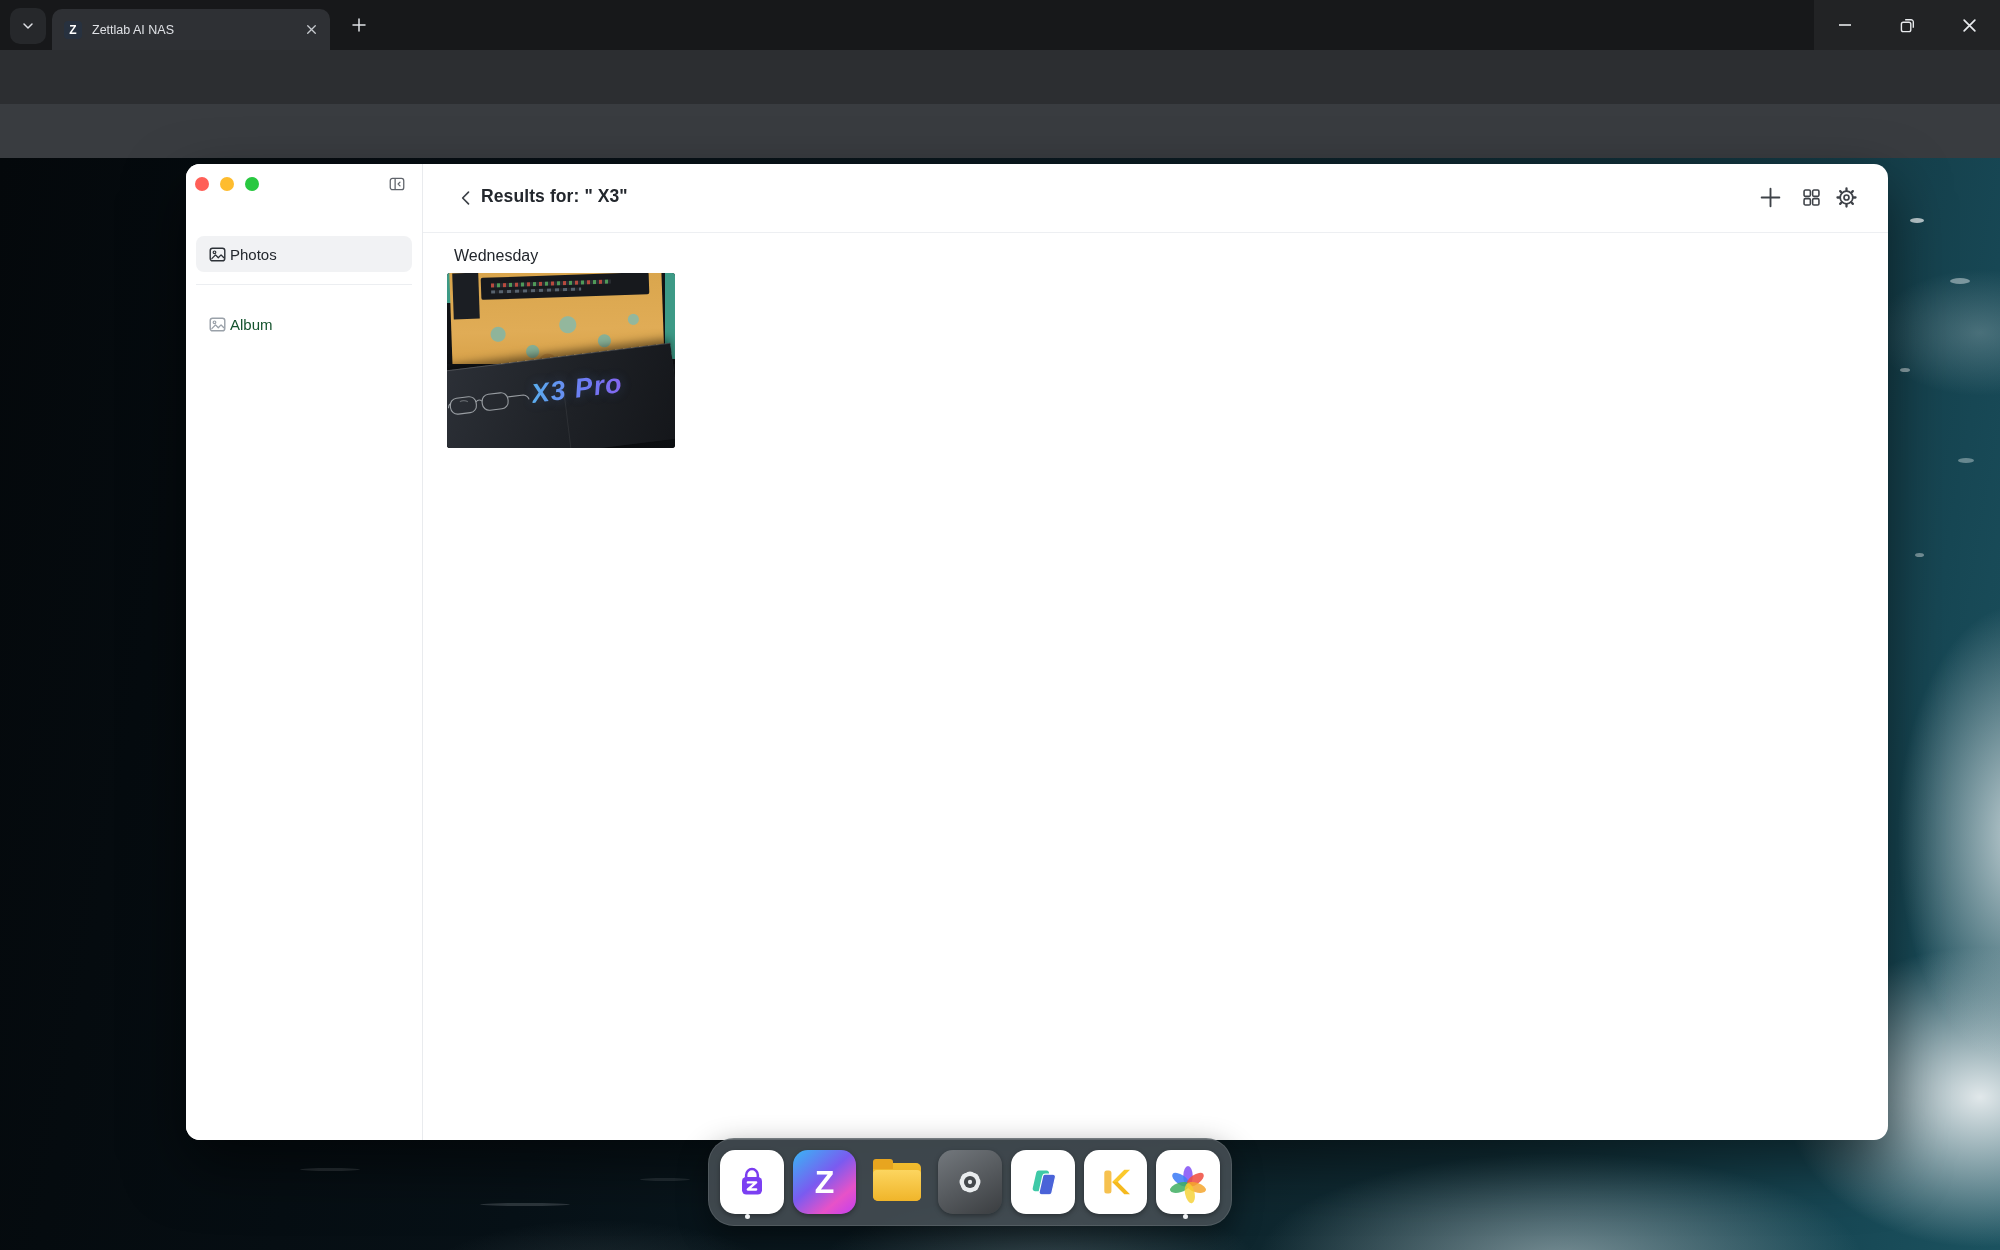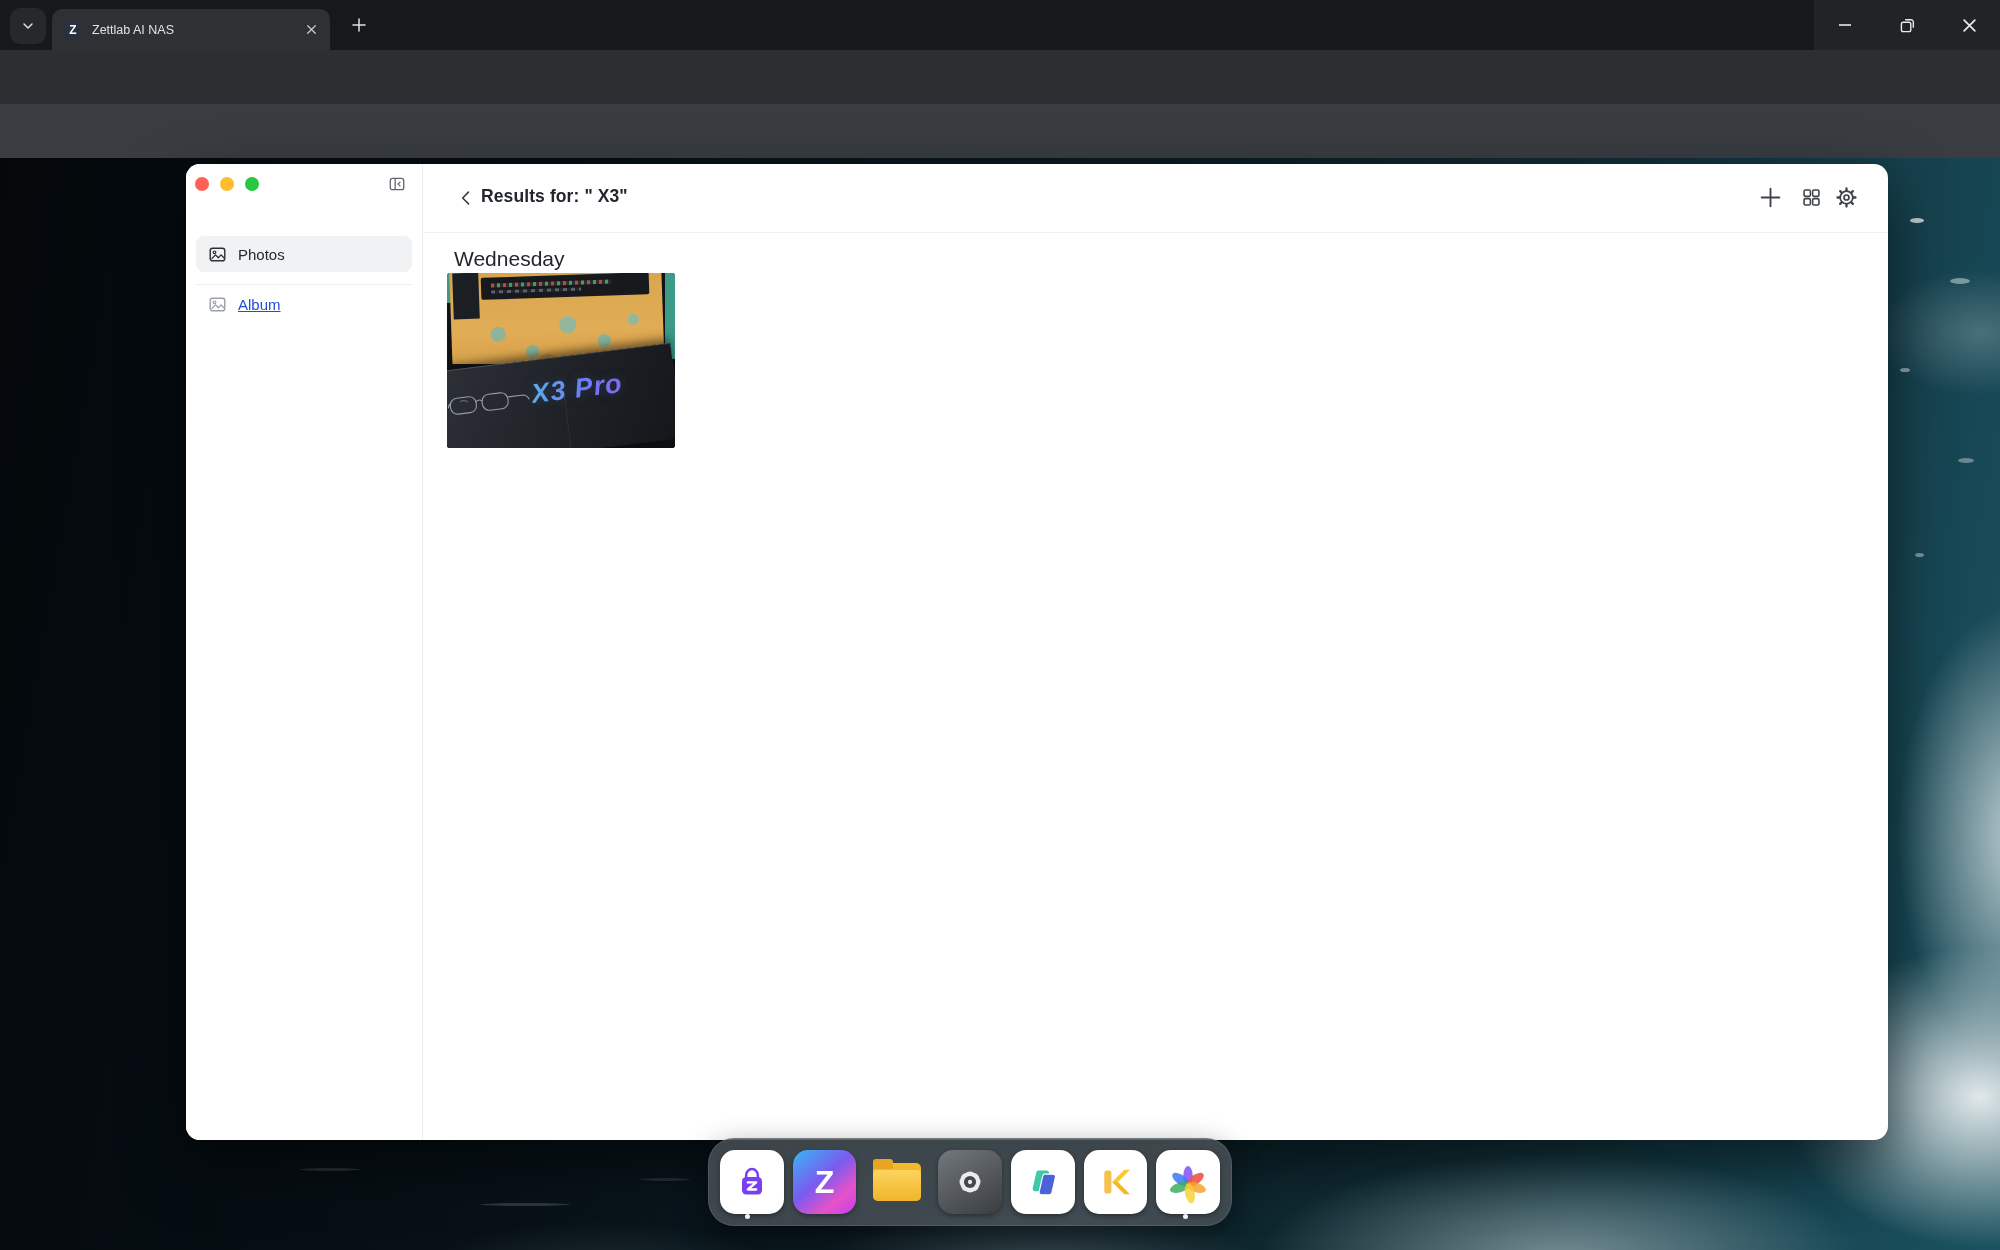--- a/index.html
+++ b/index.html
@@ -52,34 +52,34 @@
       radial-gradient(ellipse 260px 90px at 30% 103%, rgba(160,182,188,.16), transparent 70%),
       linear-gradient(100deg, #04080b 0%, #071117 32%, #0b1c23 55%, #113039 76%, #174754 92%, #1b525f 100%); }
   .speck { position:absolute; border-radius:50%; background:rgba(226,234,236,.8); }
 
   
   .appwin { position:absolute; left:186px; top:164px; width:1702px; height:976px; background:#ffffff; border-radius:14px; box-shadow:0 24px 60px rgba(0,0,0,.55); }
   .sidebar { position:absolute; left:0; top:0; width:237px; height:976px; border-right:1px solid #e9ebee; border-radius:14px 0 0 14px; background:#fff; }
   .lights { position:absolute; left:9px; top:13px; display:flex; gap:11px; }
   .light { width:14px; height:14px; border-radius:50%; }
   .collapse-btn { position:absolute; left:202px; top:11px; color:#60646b; }
-  .nav-item { position:absolute; left:10px; width:216px; height:36px; border-radius:8px; display:flex; align-items:center; padding:0 12px; gap:11px; font-size:15px; }
+  .nav-item { position:absolute; left:10px; width:216px; height:36px; border-radius:8px; display:flex; align-items:center; padding:0 12px; gap:3px; font-size:15px; }
   .nav-photos { top:72px; background:#f1f2f4; color:#24282e; font-weight:500; }
-  .nav-album { top:122px; color:#1d4ed8;text-decoration:underline; }
+  .nav-album { top:142px; color:#14532d; }
   .side-divider { position:absolute; left:10px; top:120px; width:216px; height:1px; background:#eceef1; }
 
   .main-header { position:absolute; left:237px; top:0; width:1465px; height:69px; border-bottom:1px solid #edeff2; border-radius:0 14px 0 0; }
   .back-btn { position:absolute; left:33px; top:24px; color:#3c4147; }
   .page-title { position:absolute; left:58px; top:22px; font-size:17.5px; font-weight:bold; color:#23272d; letter-spacing:.1px; }
   .searchbox { position:absolute; left:834px; top:17px; width:488px; height:32px; border:1px solid #d9dce1; border-radius:8px; background:#fff; display:flex; align-items:center; padding:0 6px; }
   .sem-pill { height:22px; border-radius:5px; background:#edebfb; color:#7a6ff0; font-size:13px; display:flex; align-items:center; padding:0 8px; gap:5px; }
   .query { margin-left:14px; font-size:13.5px; color:#3c4149; }
   .hdr-icon { position:absolute; top:20px; color:#3e4248; }
 
-  .content-label { position:absolute; left:268px; top:83px; font-size:21px; color:#23272d; }
+  .content-label { position:absolute; left:268px; top:83px; font-size:16px; color:#23272d; }
   
   .thumb { position:absolute; left:261px; top:109px; width:228px; height:175px; border-radius:3px; overflow:hidden; background:#101215; }
   .th-screen { position:absolute; left:4px; top:-4px; width:212px; height:102px; transform:rotate(-2deg);
     background:
       radial-gradient(circle at 22% 62%, #8fb49a 0 7px, transparent 8px),
       radial-gradient(circle at 38% 80%, #86af94 0 6px, transparent 7px),
       radial-gradient(circle at 55% 55%, #93b79d 0 8px, transparent 9px),
       radial-gradient(circle at 72% 72%, #88b096 0 6px, transparent 7px),
       radial-gradient(circle at 86% 52%, #93b79d 0 5px, transparent 6px),
       radial-gradient(circle at 45% 92%, #c98f3f 0 9px, transparent 10px),

